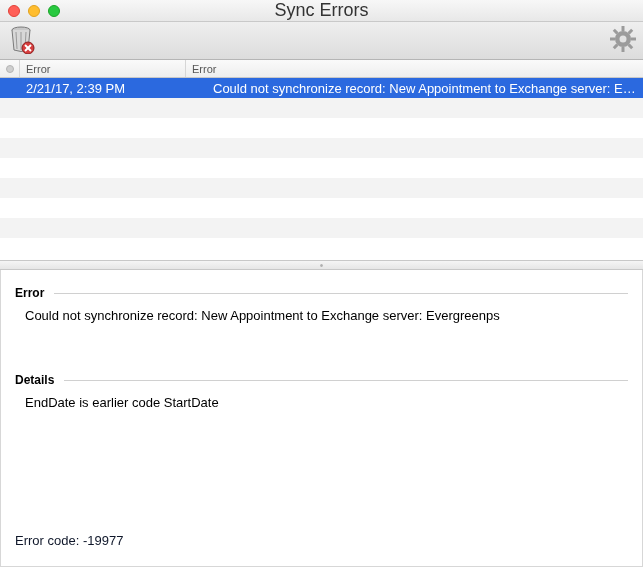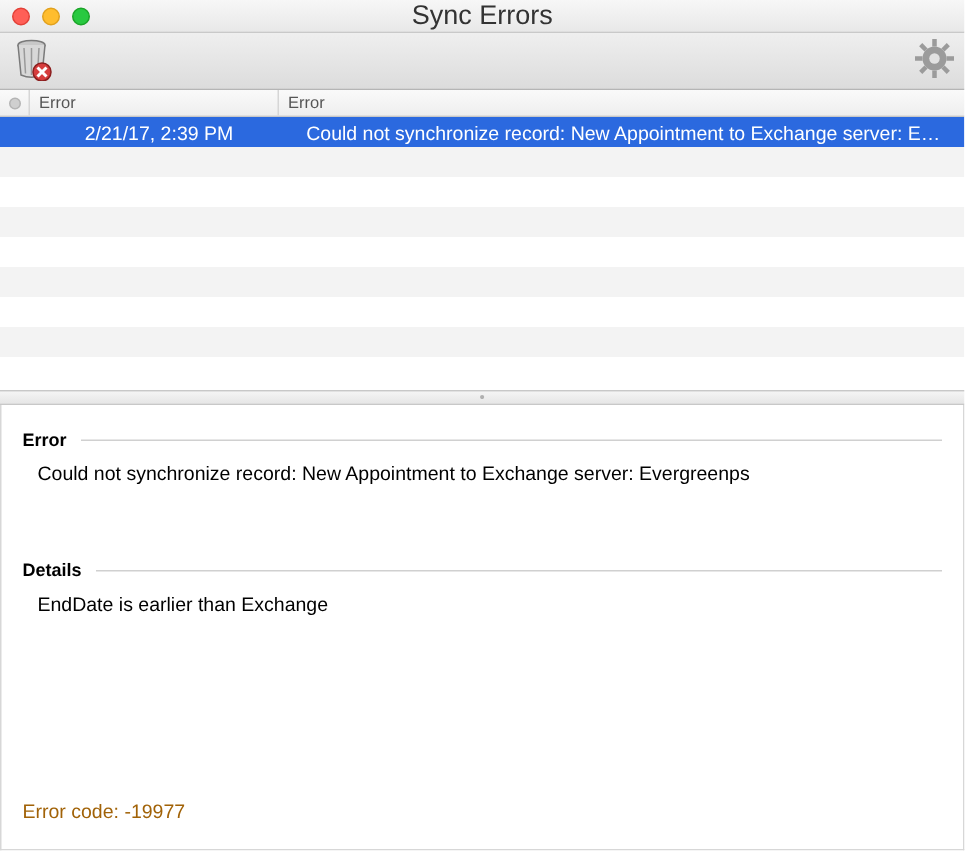--- a/index.html
+++ b/index.html
@@ -21,39 +21,39 @@
 
   
   .thead { height: 18px; background: linear-gradient(to bottom, #fafafa, #eeeeee); border-bottom: 1px solid #c8c8c8; display: flex; font-size: 11px; color: #565656; }
   .th { display: flex; align-items: center; padding-left: 6px; border-right: 1px solid #d6d6d6; height: 100%; }
   .th.indicator { width: 20px; padding:0; align-items:center; justify-content:center; }
   .th.indicator .bullet { width:8px; height:8px; border-radius:50%; background:#cfcfcf; border:1px solid #b4b4b4; }
   .th.date { width: 166px; }
   .th.error { flex: 1; border-right: none; }
 
   
-  .list { height: 182px; overflow: hidden; position: relative; text-align: center; }
+  .list { height: 182px; overflow: hidden; position: relative; }
   .row { height: 20px; display: flex; align-items: center; font-size: 13px; }
   .row .cell.ind { width:20px; }
   .row .cell.date { width:166px; padding-left:6px; white-space:nowrap; overflow:hidden; }
-  .row .cell.err { flex:1; padding-left:6px; white-space:nowrap; overflow:hidden; text-overflow:ellipsis; padding-right:4px; }
+  .row .cell.err { flex:1; padding-left:6px; white-space:nowrap; overflow:hidden; text-overflow:ellipsis; padding-right:4px;margin-left:21px; }
   .row.selected { background: #2b69df; color: #fff; }
   .row.striped0 { background: #ffffff; }
   .row.striped1 { background: #f3f3f3; }
 
   
   .splitter { height: 10px; background: linear-gradient(to bottom, #f5f5f5, #e6e6e6); border-top: 1px solid #c8c8c8; border-bottom: 1px solid #c8c8c8; display:flex; align-items:center; justify-content:center; color:#b0b0b0; font-size:10px; cursor: row-resize; }
 
   
   .detail { border-top: 0; padding: 0; height: calc(567px - 22px - 38px - 18px - 182px - 10px); border:1px solid #d7d7d7; border-top:none; margin:0; }
   .detail-inner { padding: 16px 14px 10px 14px; height:100%; position:relative; }
   .section-label { font-size: 12px; font-weight: bold; color:#000; display:flex; align-items:center; margin-bottom:8px; }
   .section-label .line { flex:1; height:1px; background:#d0d0d0; margin-left:10px; }
   .section-text { font-size: 13px; color:#000; padding-left: 10px; margin-bottom: 50px; }
-  .errcode { position:absolute; left:14px; bottom:18px; font-size:13px; color:#a16207; }
+  .errcode { position:absolute; left:14px; bottom:18px; font-size:13px; color:#0f172a; }
 </style>
 </head>
 <body>
 
 <div class="titlebar">
   <div class="traffic">
     <div class="dot red"></div>
     <div class="dot yellow"></div>
     <div class="dot green"></div>
   </div>
@@ -128,20 +128,20 @@
     <div class="section-label">
       <span>Error</span>
       <span class="line"></span>
     </div>
     <div class="section-text">Could not synchronize record: New Appointment to Exchange server: Evergreenps</div>
 
     <div class="section-label">
       <span>Details</span>
       <span class="line"></span>
     </div>
-    <div class="section-text" style="margin-bottom:0">EndDate is earlier than Exchange</div>
+    <div class="section-text" style="margin-bottom:0">EndDate is earlier code StartDate</div>
 
     <div class="errcode">
       <span>Error code:</span>
       <span>-19977</span>
     </div>
   </div>
 </div>
 
 </body></html>

